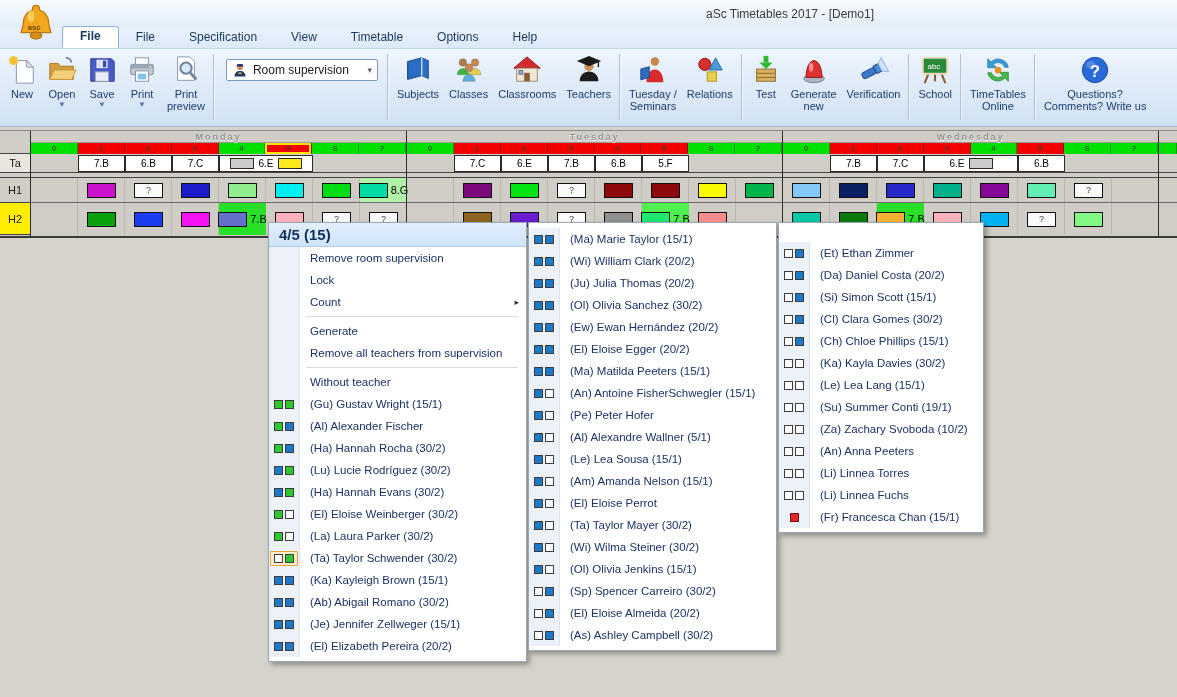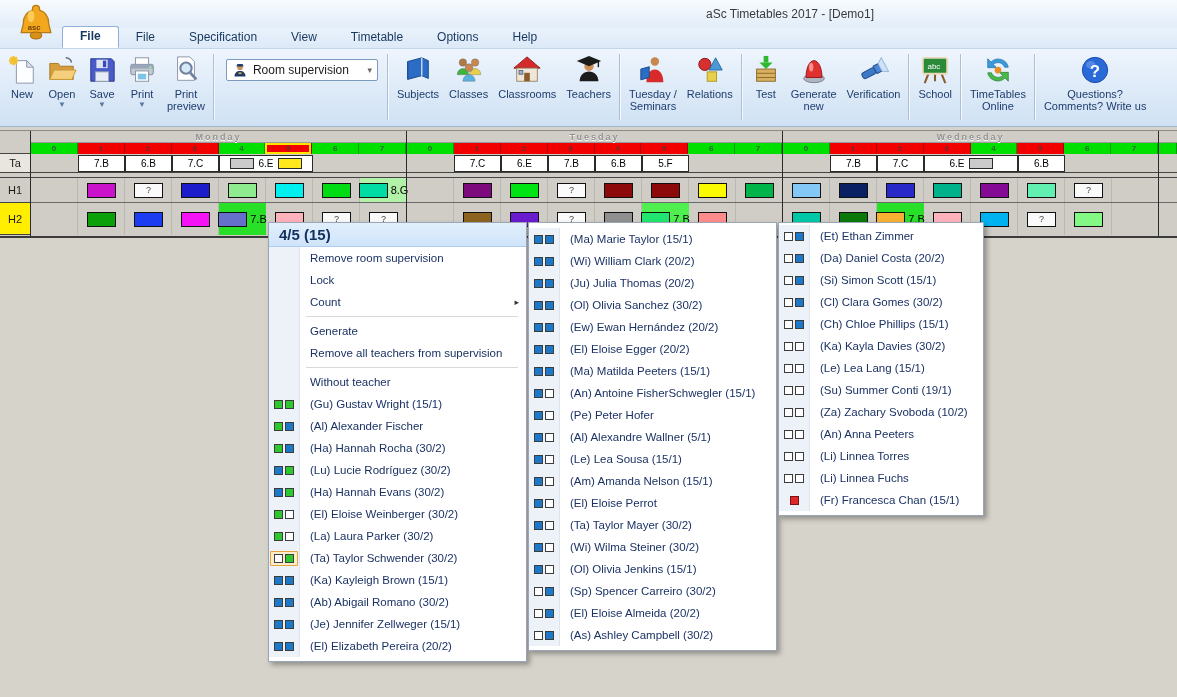--- a/index.html
+++ b/index.html
@@ -793,21 +793,21 @@
       <div class="m-text">(El) Eloise Almeida (20/2)</div>
     </div>
     <div class="m-item">
       <div class="m-gutter">
         <span class="sq sq-w"></span>
         <span class="sq sq-b"></span>
       </div>
       <div class="m-text">(As) Ashley Campbell (30/2)</div>
     </div>
   </div>
-<div class="panel" style="left:778px;top:222px;width:206px;padding-top:2px;">
+<div class="panel" style="left:778px;top:222px;width:206px;padding-top:19px;">
     <div class="m-item">
       <div class="m-gutter">
         <span class="sq sq-w"></span>
         <span class="sq sq-b"></span>
       </div>
       <div class="m-text">(Et) Ethan Zimmer</div>
     </div>
     <div class="m-item">
       <div class="m-gutter">
         <span class="sq sq-w"></span>

